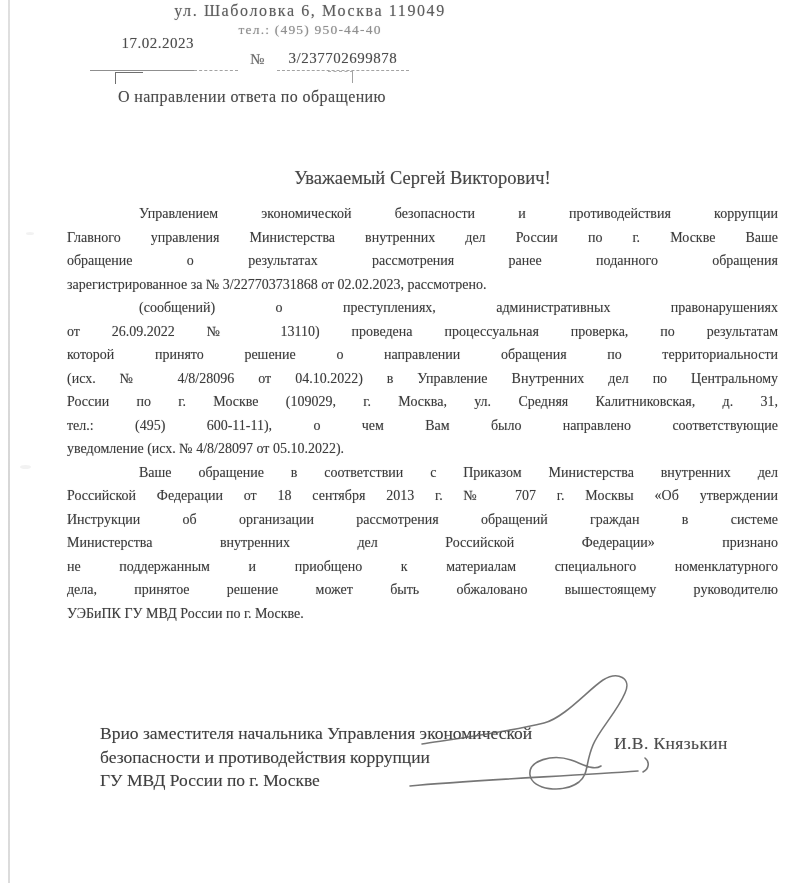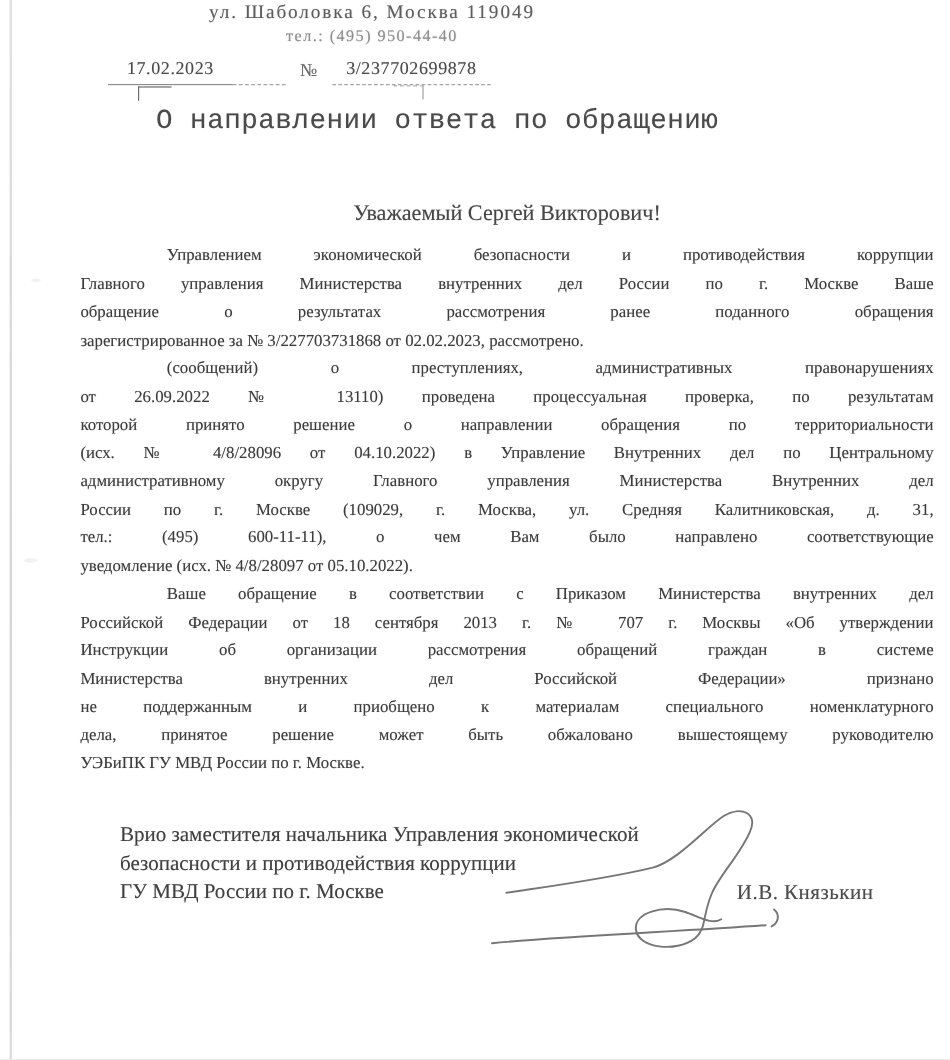--- a/index.html
+++ b/index.html
@@ -24,58 +24,58 @@
   .letterhead{position:absolute;top:2px;left:60px;width:500px;text-align:center;}
   .lh-address{font-size:16px;letter-spacing:1.6px;color:#5d5d5d;text-shadow:0 0 1px rgba(120,120,120,.5);}
   .lh-phone{font-size:13.5px;letter-spacing:1.2px;color:#8f8f8f;margin-top:2px;text-shadow:0 0 1px rgba(150,150,150,.6);}
 
   
   .refline{
     position:absolute;top:50px;left:90px;height:21px;
     display:flex;align-items:flex-end;
     font-size:15px;color:#4c4c4c;letter-spacing:.5px;
   }
-  .ref-date-wrap{width:104px;text-align:center;border-bottom:1.2px solid #8f8f8f;padding-bottom:3px;}
+  .ref-date-wrap{width:104px;text-align:right;border-bottom:1.2px solid #8f8f8f;padding-bottom:18px;}
   .ref-dash-ext{width:44px;border-bottom:1.2px dashed #a3a3a3;height:1px;}
   .ref-no{margin:0 0 3px 12px;color:#6a6a6a;}
   .ref-num-wrap{margin-left:12px;width:132px;text-align:center;border-bottom:1.2px dashed #a3a3a3;padding-bottom:3px;}
 
   
   .bracket-left{
     position:absolute;left:115px;top:72px;width:27px;height:11px;
     border-left:1.6px solid #6f6f6f;border-top:1.6px solid #6f6f6f;
   }
   .bracket-right{
     position:absolute;left:328px;top:71px;width:24px;height:11px;
     border-right:1.4px solid #8a8a8a;border-top:1.4px dashed #9a9a9a;
     opacity:.8;
   }
 
   .subject{
-    position:absolute;top:88px;left:130px;
-    font-size:23px;letter-spacing:.4px;color:#4a4a4a;font-family:Liberation Mono, monospace;
+    position:absolute;top:88px;left:118px;
+    font-size:16px;letter-spacing:.4px;color:#4a4a4a;
   }
 
   .salutation{
     position:absolute;top:168px;left:67px;width:711px;
     text-align:center;font-size:18.5px;color:#474747;
   }
 
   
   .bodytext{
     position:absolute;top:202px;left:67px;width:711px;
     font-size:14px;line-height:23.5px;color:#3c3c3c;
   }
   .para .bline:first-child{text-indent:72px;}
   .jline{text-align:justify;text-align-last:justify;}
   .lastline{text-align:left;text-align-last:auto;}
 
   
   .sigblock{
-    position:absolute;top:684px;left:100px;width:480px;
+    position:absolute;top:722px;left:100px;width:480px;
     font-size:17.5px;line-height:23.5px;color:#404040;
   }
   .sigblock .jline{text-align:left;text-align-last:auto;}
   .sig-name{
     position:absolute;top:733px;left:614px;
     font-size:17.5px;color:#4c4c4c;letter-spacing:.4px;
   }
   .sig-svg{position:absolute;left:402px;top:670px;}
 </style>
 </head>
@@ -111,21 +111,20 @@
         <div class="bline jline">Управлением экономической безопасности и противодействия коррупции</div>
         <div class="bline jline">Главного управления Министерства внутренних дел России по г. Москве Ваше</div>
         <div class="bline jline">обращение о результатах рассмотрения ранее поданного обращения</div>
         <div class="bline lastline">зарегистрированное за № 3/227703731868 от 02.02.2023, рассмотрено.</div>
       </div>
     <div class="para">
         <div class="bline jline">(сообщений) о преступлениях, административных правонарушениях</div>
         <div class="bline jline">от 26.09.2022 № 13110) проведена процессуальная проверка, по результатам</div>
         <div class="bline jline">которой принято решение о направлении обращения по территориальности</div>
         <div class="bline jline">(исх. № 4/8/28096 от 04.10.2022) в Управление Внутренних дел по Центральному</div>
-        <div class="bline jline">административному округу Главного управления Министерства Внутренних дел</div>
         <div class="bline jline">России по г. Москве (109029, г. Москва, ул. Средняя Калитниковская, д. 31,</div>
         <div class="bline jline">тел.: (495) 600-11-11), о чем Вам было направлено соответствующие</div>
         <div class="bline lastline">уведомление (исх. № 4/8/28097 от 05.10.2022).</div>
       </div>
     <div class="para">
         <div class="bline jline">Ваше обращение в соответствии с Приказом Министерства внутренних дел</div>
         <div class="bline jline">Российской Федерации от 18 сентября 2013 г. № 707 г. Москвы «Об утверждении</div>
         <div class="bline jline">Инструкции об организации рассмотрения обращений граждан в системе</div>
         <div class="bline jline">Министерства внутренних дел Российской Федерации» признано</div>
         <div class="bline jline">не поддержанным и приобщено к материалам специального номенклатурного</div>

